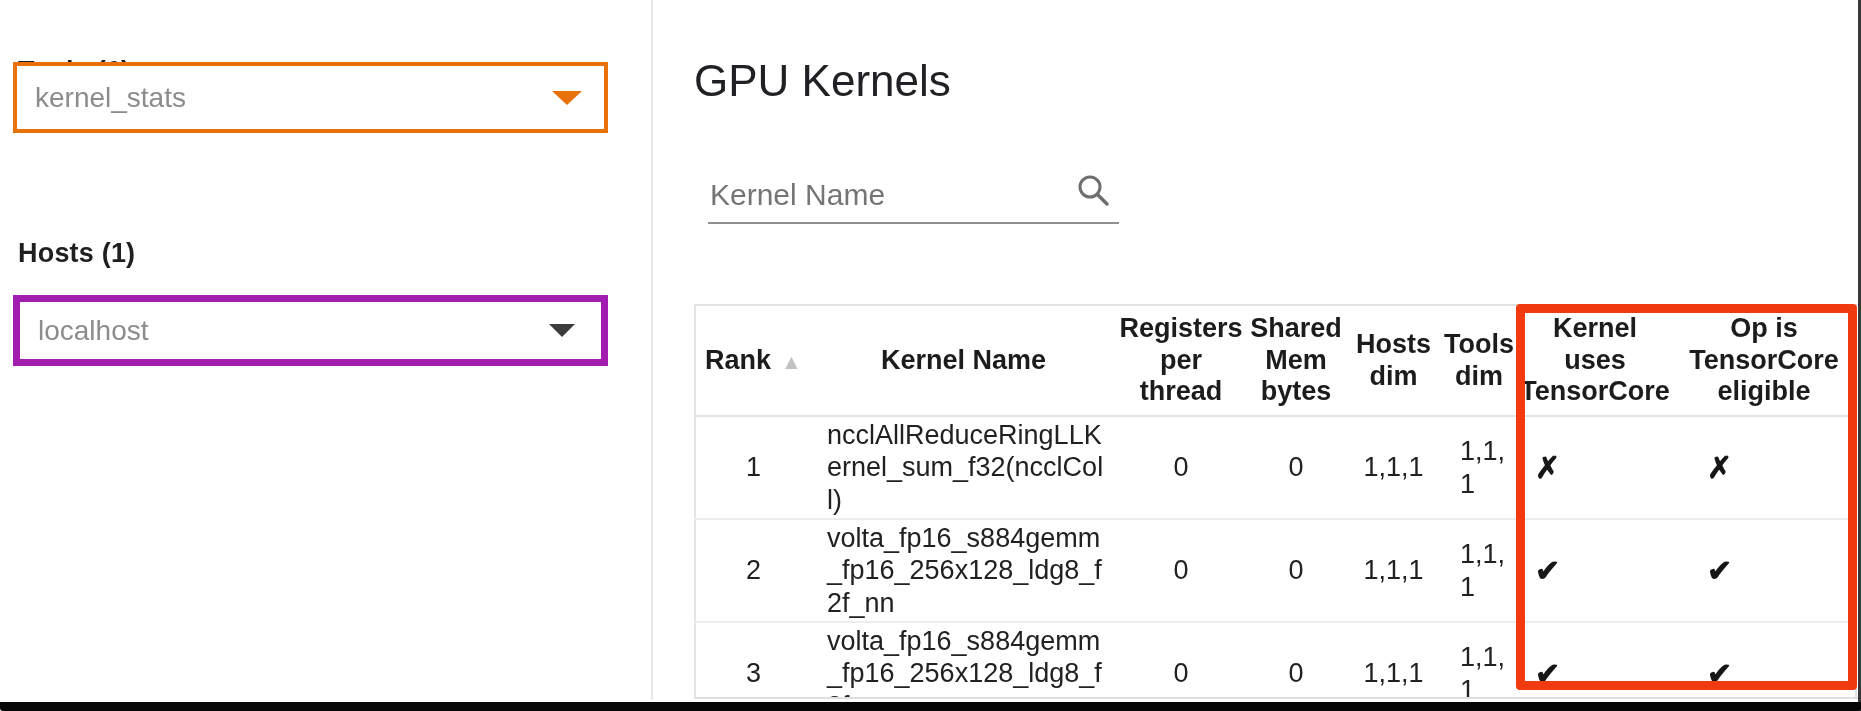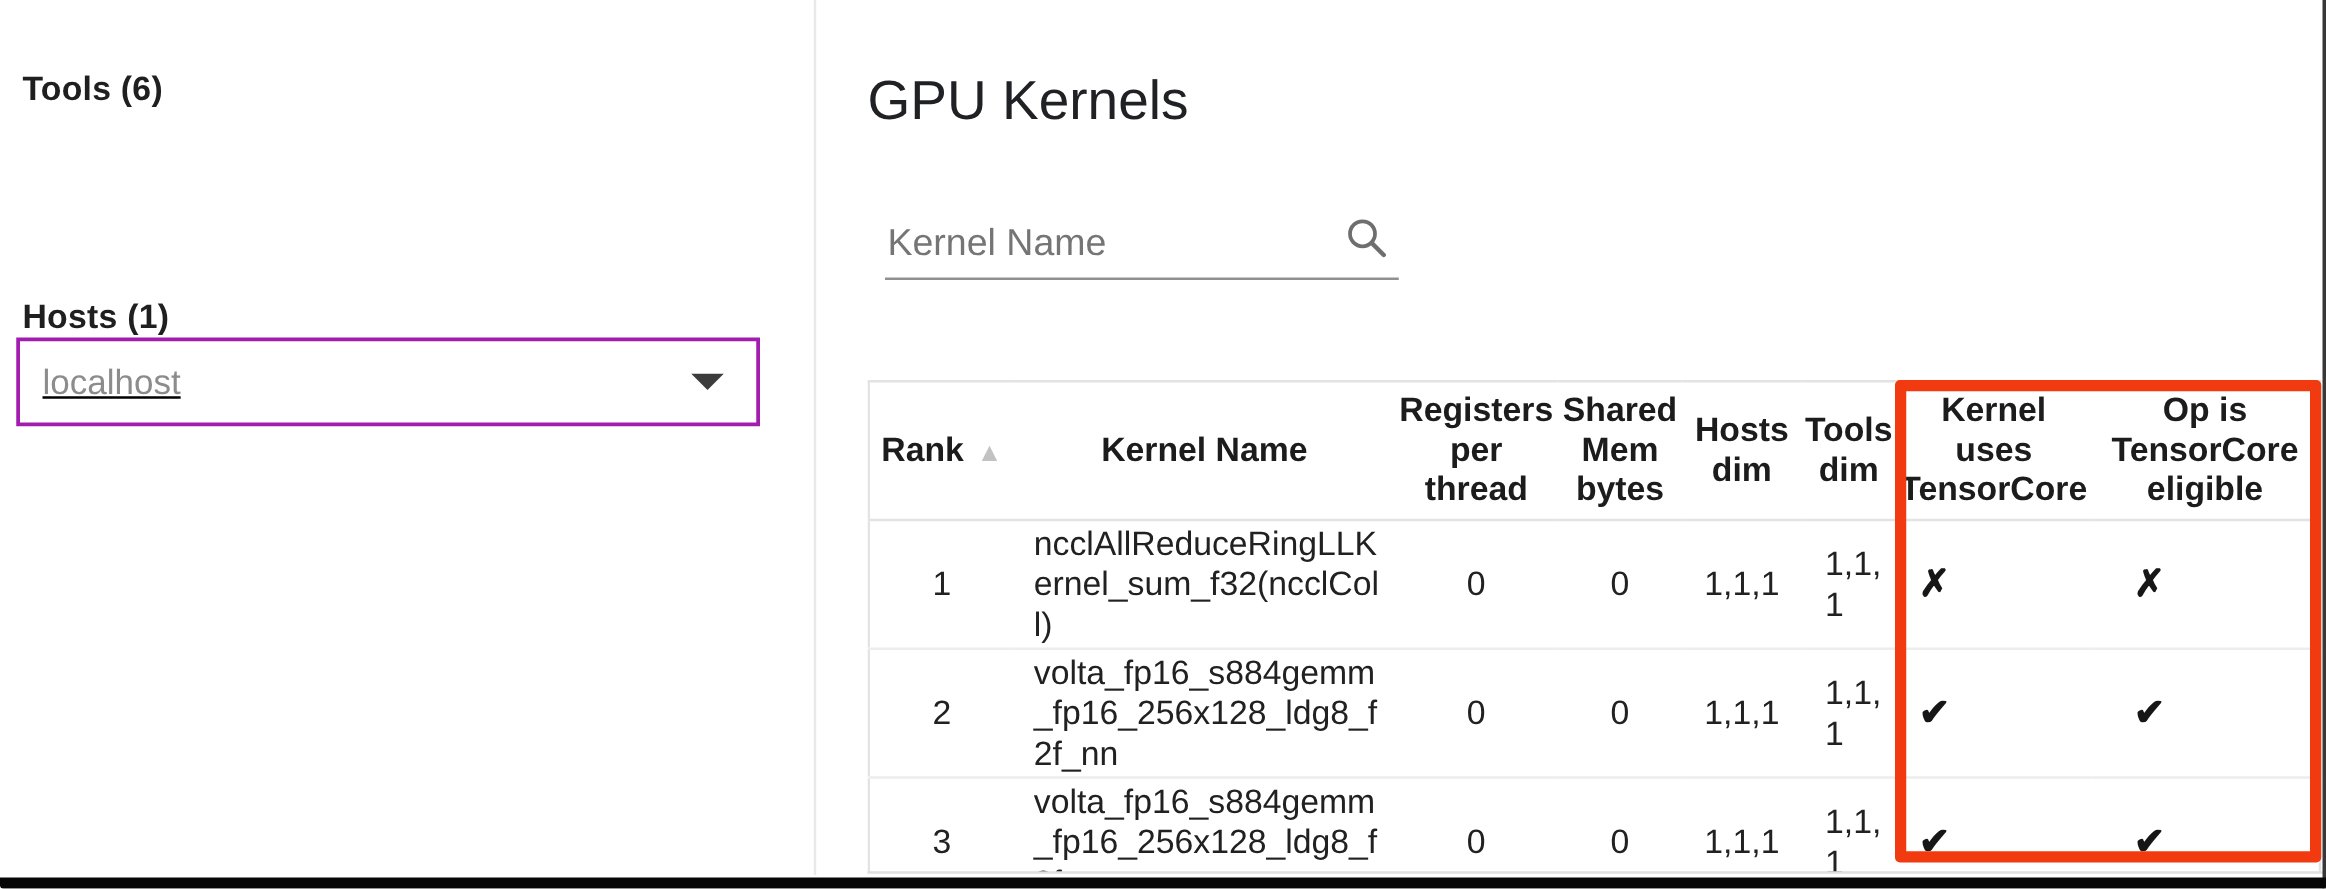--- a/index.html
+++ b/index.html
@@ -25,21 +25,21 @@
   }
   .tools-label { top: 8px; margin-top: 48px; }
   .hosts-label { top: 238px; }
 
   .select-box {
     position: absolute; left: 13px; width: 595px; height: 71px;
     display: flex; align-items: center; justify-content: space-between;
     background: #ffffff; cursor: pointer;
   }
   .tools-select { top: 62px; border: 4px solid #e8710a; }
-  .hosts-select { top: 270px; border: 3px solid #a21caf; text-decoration: underline; }
+  .hosts-select { top: 295px; border: 7px solid #a21caf; }
   .select-value {
     padding-left: 18px; font-size: 28px; color: #8c8c8c;
     white-space: nowrap; overflow: hidden;
   }
   .arrow-down {
     width: 0; height: 0; margin-right: 22px;
     border-left: 15px solid transparent; border-right: 15px solid transparent;
   }
   .arrow-orange { border-top: 14px solid #e8710a; }
   .arrow-dark   { border-top: 13px solid #3c3c3c; margin-right: 26px;
@@ -132,20 +132,24 @@
 </style>
 </head>
 <body>
 
 <div class="screen">
 
   <div class="sidebar-divider"></div>
 
   <div class="side-label tools-label">Tools (6)</div>
 
+  <div class="select-box tools-select">
+    <span class="select-value">kernel_stats</span>
+    <span class="arrow-down arrow-orange"></span>
+  </div>
 
   <div class="side-label hosts-label">Hosts (1)</div>
 
   <div class="select-box hosts-select">
     <span class="select-value">localhost</span>
     <span class="arrow-down arrow-dark"></span>
   </div>
 
   <div class="main-title">GPU Kernels</div>
 

